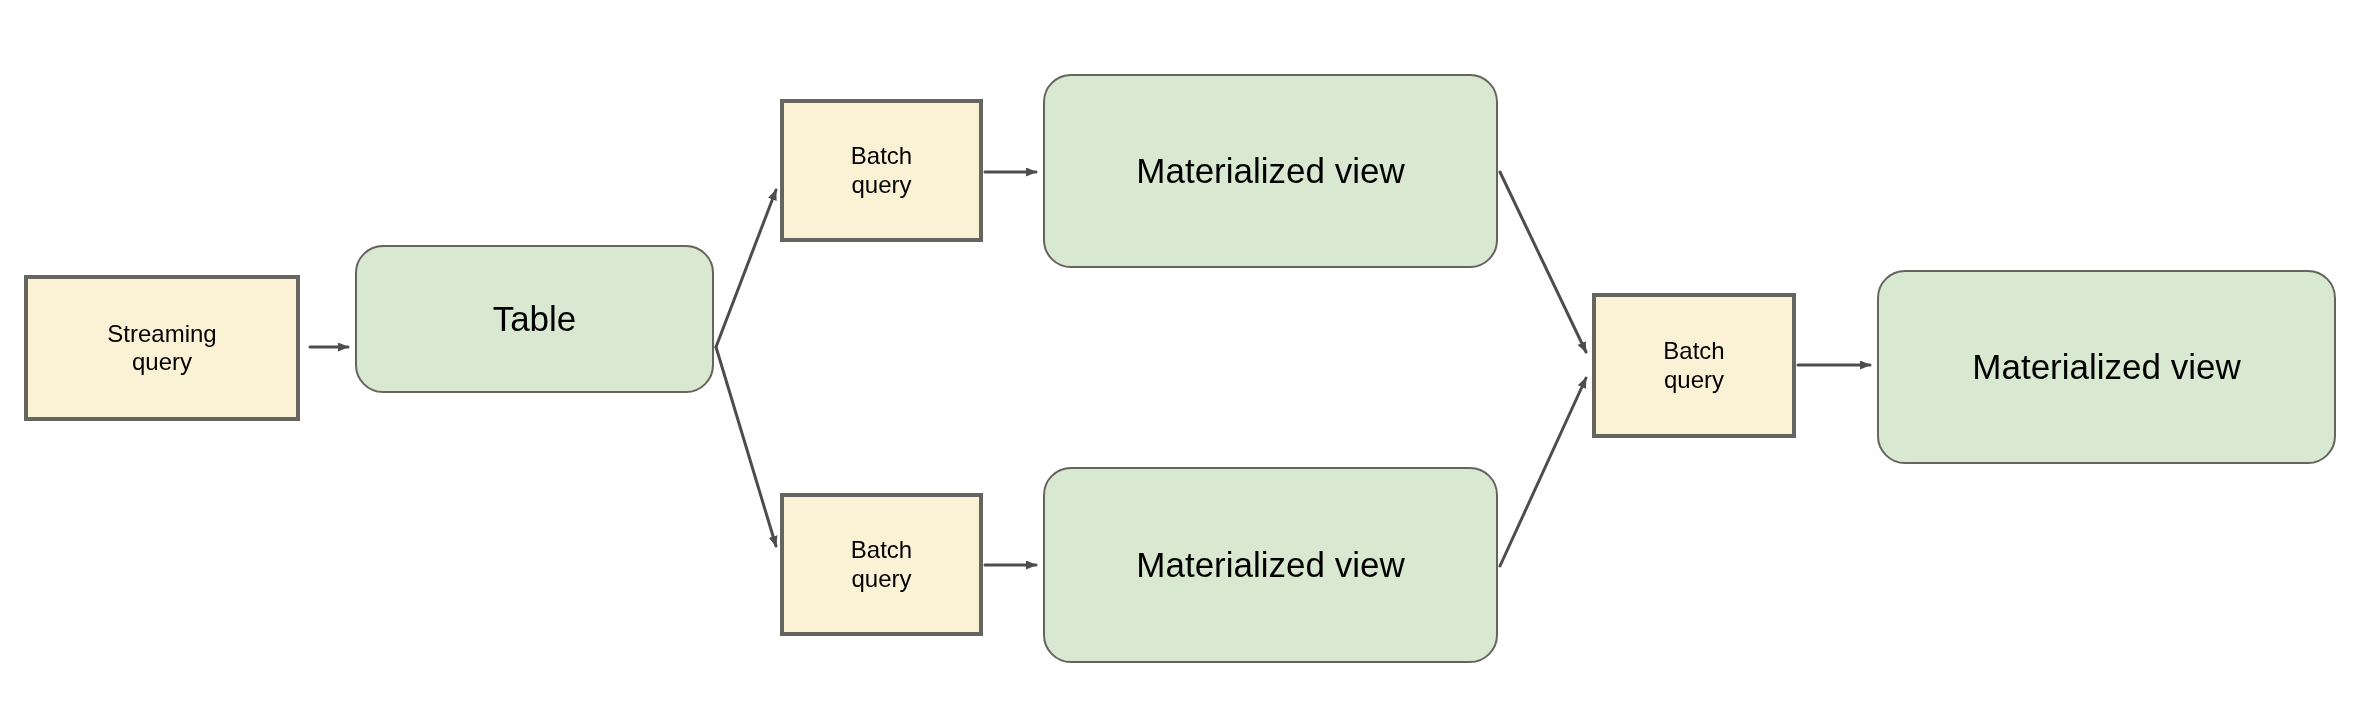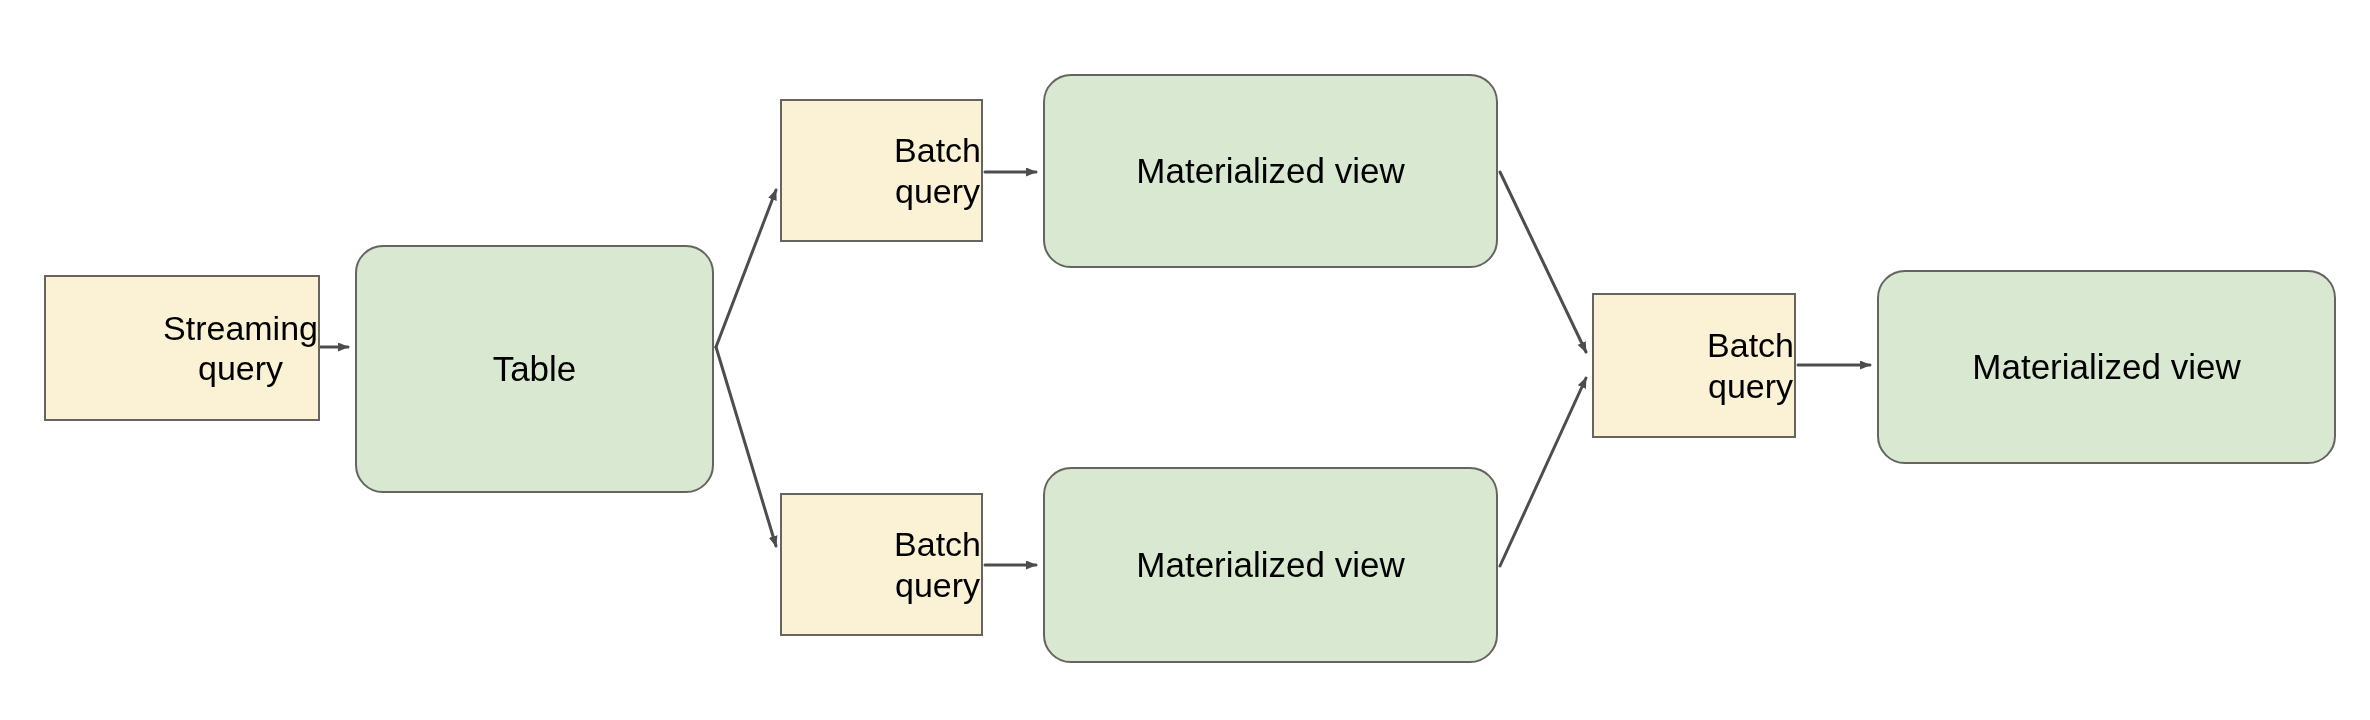--- a/index.html
+++ b/index.html
@@ -33,24 +33,23 @@
     align-items: center;
     justify-content: center;
     text-align: center;
     color: #000000;
     line-height: 1.18;
     white-space: pre-line;
     z-index: 2;
   }
   .node.process {
     background: #fbf2d5;
-    border: 2px solid #a3a3a3;
+    border: 4px solid #a3a3a3;
     border-radius: 0;
-    font-size: 34px;
-    justify-content: flex-end;
+    font-size: 24px;
   }
   .node.store {
     background: #d9e8d0;
     border: 2px solid #66645f;
     border-radius: 28px;
     font-size: 35px;
   }
 </style>
 </head>
 <body>
@@ -69,23 +68,23 @@
         <path d="M 716,347 L 776,546" marker-end="url(#arrowhead)" stroke="#4d4d4d"></path>
         <path d="M 985,172 L 1036,172" marker-end="url(#arrowhead)" stroke="#4d4d4d"></path>
         <path d="M 985,565 L 1036,565" marker-end="url(#arrowhead)" stroke="#4d4d4d"></path>
         <path d="M 1500,172 L 1586,352" marker-end="url(#arrowhead)" stroke="#4d4d4d"></path>
         <path d="M 1500,566 L 1586,378" marker-end="url(#arrowhead)" stroke="#4d4d4d"></path>
         <path d="M 1798,365 L 1870,365" marker-end="url(#arrowhead)" stroke="#4d4d4d"></path>
       </g>
   </svg>
 
   <div id="node-layer">
-      <div class="node process" style="left: 44px; top: 275px; width: 276px; height: 146px; background: rgb(251, 242, 213); border-color: rgb(102, 100, 95); color: rgb(0, 0, 0);"><span>Streaming
+      <div class="node process" style="left: 24px; top: 275px; width: 276px; height: 146px; background: rgb(251, 242, 213); border-color: rgb(102, 100, 95); color: rgb(0, 0, 0);"><span>Streaming
 query</span></div>
-      <div class="node store" style="left: 355px; top: 245px; width: 359px; height: 248px; background: rgb(217, 232, 208); border-color: rgb(102, 100, 95); color: rgb(0, 0, 0);"><span>Table</span></div>
+      <div class="node store" style="left: 355px; top: 245px; width: 359px; height: 148px; background: rgb(217, 232, 208); border-color: rgb(102, 100, 95); color: rgb(0, 0, 0);"><span>Table</span></div>
       <div class="node process" style="left: 780px; top: 99px; width: 203px; height: 143px; background: rgb(251, 242, 213); border-color: rgb(102, 100, 95); color: rgb(0, 0, 0);"><span>Batch
 query</span></div>
       <div class="node store" style="left: 1043px; top: 74px; width: 455px; height: 194px; background: rgb(217, 232, 208); border-color: rgb(102, 100, 95); color: rgb(0, 0, 0);"><span>Materialized view</span></div>
       <div class="node process" style="left: 780px; top: 493px; width: 203px; height: 143px; background: rgb(251, 242, 213); border-color: rgb(102, 100, 95); color: rgb(0, 0, 0);"><span>Batch
 query</span></div>
       <div class="node store" style="left: 1043px; top: 467px; width: 455px; height: 196px; background: rgb(217, 232, 208); border-color: rgb(102, 100, 95); color: rgb(0, 0, 0);"><span>Materialized view</span></div>
       <div class="node process" style="left: 1592px; top: 293px; width: 204px; height: 145px; background: rgb(251, 242, 213); border-color: rgb(102, 100, 95); color: rgb(0, 0, 0);"><span>Batch
 query</span></div>
       <div class="node store" style="left: 1877px; top: 270px; width: 459px; height: 194px; background: rgb(217, 232, 208); border-color: rgb(102, 100, 95); color: rgb(0, 0, 0);"><span>Materialized view</span></div>
     </div>

